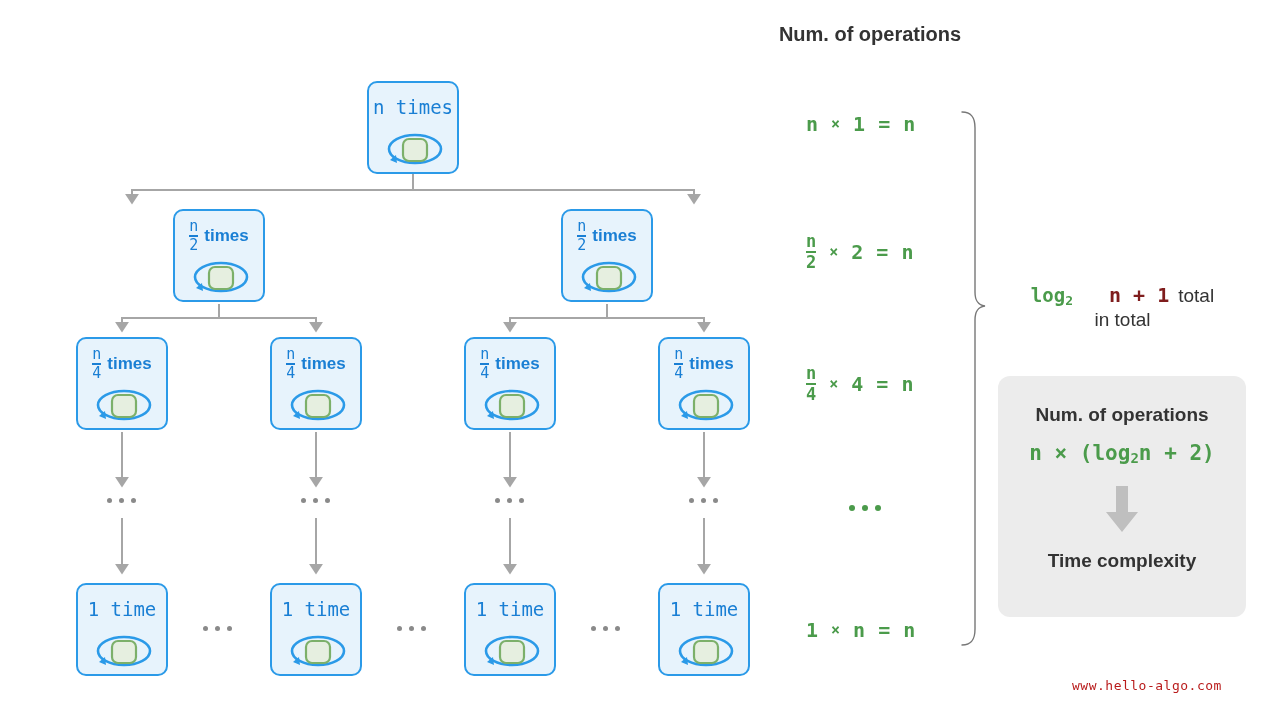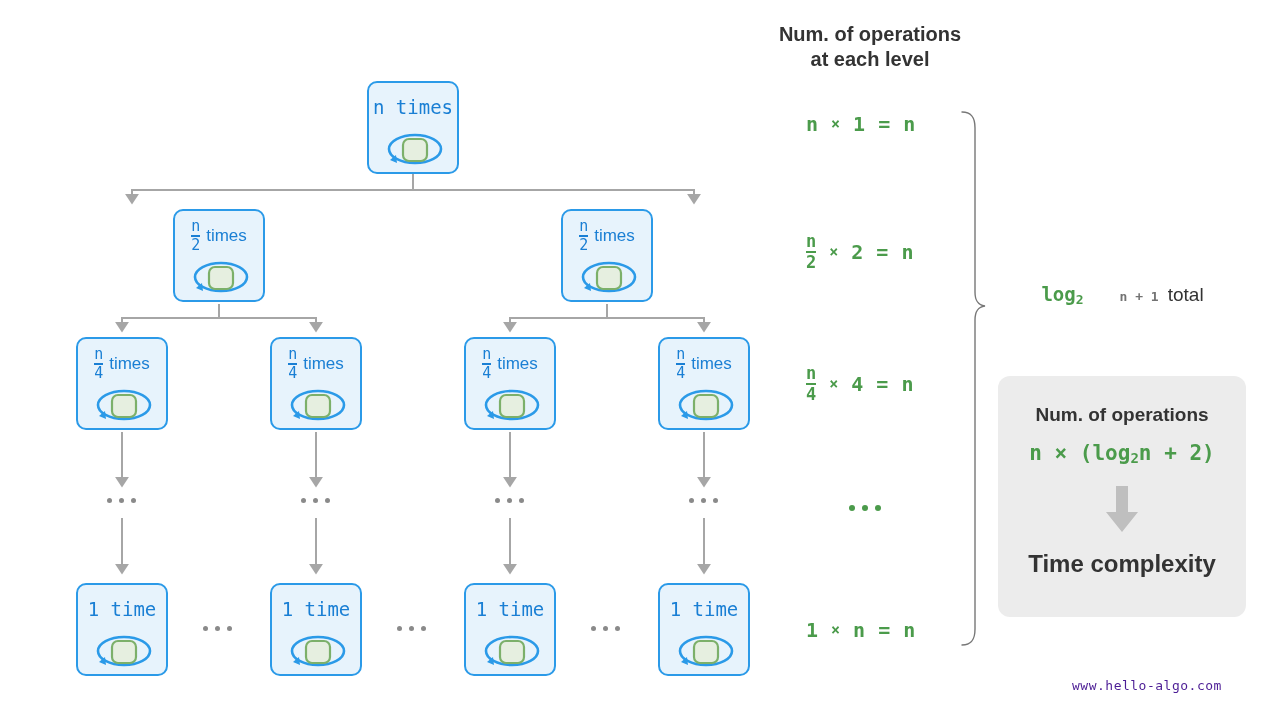--- a/index.html
+++ b/index.html
@@ -49,21 +49,21 @@
     line-height:1;
     vertical-align:middle;
     position:relative;
     top:0px;
   }
   .frac .num{display:block;}
   .frac .den{display:block;border-top:2px solid currentColor;padding-top:1px;margin-top:1px;}
 
   .lbl-sans{
     font-family:"Liberation Sans",sans-serif;
-    font-weight:400;
+    font-weight:700;
   }
 
   
   .formula{
     position:absolute;
     color:#4b9b4b;
     font-family:"DejaVu Sans Mono","Liberation Mono",monospace;
     font-weight:bold;
     white-space:nowrap;
     display:flex;
@@ -90,21 +90,21 @@
     position:absolute;
     display:flex;
     gap:7px;
     align-items:center;
   }
   .dots i{display:block;width:5px;height:5px;border-radius:50%;background:#8a8a8a;}
   .dots.green i{background:#4b9b4b;width:6px;height:6px;}
 
   #watermark{
     position:absolute;
-    color:#4c1d95;
+    color:#b91c1c;
     font-family:"DejaVu Sans Mono","Liberation Mono",monospace;
     font-size:13px;
     letter-spacing:0.5px;
     white-space:nowrap;
   }
   svg{overflow:visible;}
 </style>
 </head>
 <body>
 
@@ -349,21 +349,20 @@
       <i></i>
   </div>
   <div class="dots" style="left:591px;top:626px;">
     <i></i>
       <i></i>
       <i></i>
   </div>
 
   <div class="heading" style="left:740px;top:22px;width:260px;font-size:20px;">
     <div>Num. of operations</div>
-    <div>at each level</div>
   </div>
 
   <div class="formula" style="left:806px;top:109px;height:30px;font-size:20px;">
     <span>n</span>
     <span style="width:13px;"></span>
     <span style="font-size:15px;">×</span>
     <span style="width:13px;"></span>
     <span>1</span>
     <span style="width:13px;"></span>
     <span>=</span>
@@ -416,40 +415,41 @@
     <span style="width:13px;"></span>
     <span>=</span>
     <span style="width:13px;"></span>
     <span>n</span>
   </div>
 
   <div class="abs" style="left:1000px;top:283px;width:245px;text-align:center;">
     <div style="display:flex;align-items:baseline;justify-content:center;white-space:nowrap;">
       <span style="color:#4b9b4b;font-family:'DejaVu Sans Mono','Liberation Mono',monospace;font-weight:bold;font-size:19px;">log</span>
         <span style="color:#4b9b4b;font-family:'DejaVu Sans Mono','Liberation Mono',monospace;font-weight:bold;font-size:13px;position:relative;top:3px;">2</span>
-        <span style="color:#737373;font-family:'DejaVu Sans Mono','Liberation Mono',monospace;font-weight:bold;font-size:13px;margin-left:36px;">n + 1</span>
+        <span style="color:#7f1d1d;font-family:'DejaVu Sans Mono','Liberation Mono',monospace;font-weight:bold;font-size:20px;margin-left:36px;">n + 1</span>
         <span style="color:#333333;font-size:19px;padding-left:9px;"> total</span>
     </div>
+    <div style="color:#333333;font-size:19px;margin-top:2px;">in total</div>
   </div>
 
   <div id="summary-box" style="left:998px;top:376px;width:248px;height:241px;">
 
     <div class="abs" style="left:0;top:28px;width:248px;text-align:center;color:#333;font-weight:bold;font-size:19px;">Num. of operations</div>
 
     <div class="abs" style="left:0;top:65px;width:248px;display:flex;align-items:baseline;justify-content:center;white-space:nowrap;">
       <span style="color:#4b9b4b;font-family:'DejaVu Sans Mono','Liberation Mono',monospace;font-weight:bold;font-size:21px;">n × (log</span>
         <span style="color:#4b9b4b;font-family:'DejaVu Sans Mono','Liberation Mono',monospace;font-weight:bold;font-size:14px;position:relative;top:3px;">2</span>
         <span style="color:#4b9b4b;font-family:'DejaVu Sans Mono','Liberation Mono',monospace;font-weight:bold;font-size:21px;">n + 2)</span>
     </div>
 
     <div class="abs" style="left:104px;top:110px;width:40px;height:50px;">
       <svg width="40" height="50" viewBox="0 0 40 50">
         <path d="M14,0 L26,0 L26,26 L36,26 L20,46 L4,26 L14,26 Z" fill="#bfbfbf"></path>
       </svg>
     </div>
 
-    <div class="abs" style="left:0;top:174px;width:248px;text-align:center;color:#333;font-weight:bold;font-size:24px;">Time complexity</div>
+    <div class="abs" style="left:0;top:174px;width:248px;text-align:center;color:#333;font-weight:bold;font-size:19px;">Time complexity</div>
 
   </div>
 
   <div id="watermark" style="left:1072px;top:678px;">www.hello-algo.com</div>
 
 </div>
 
 </body></html>

